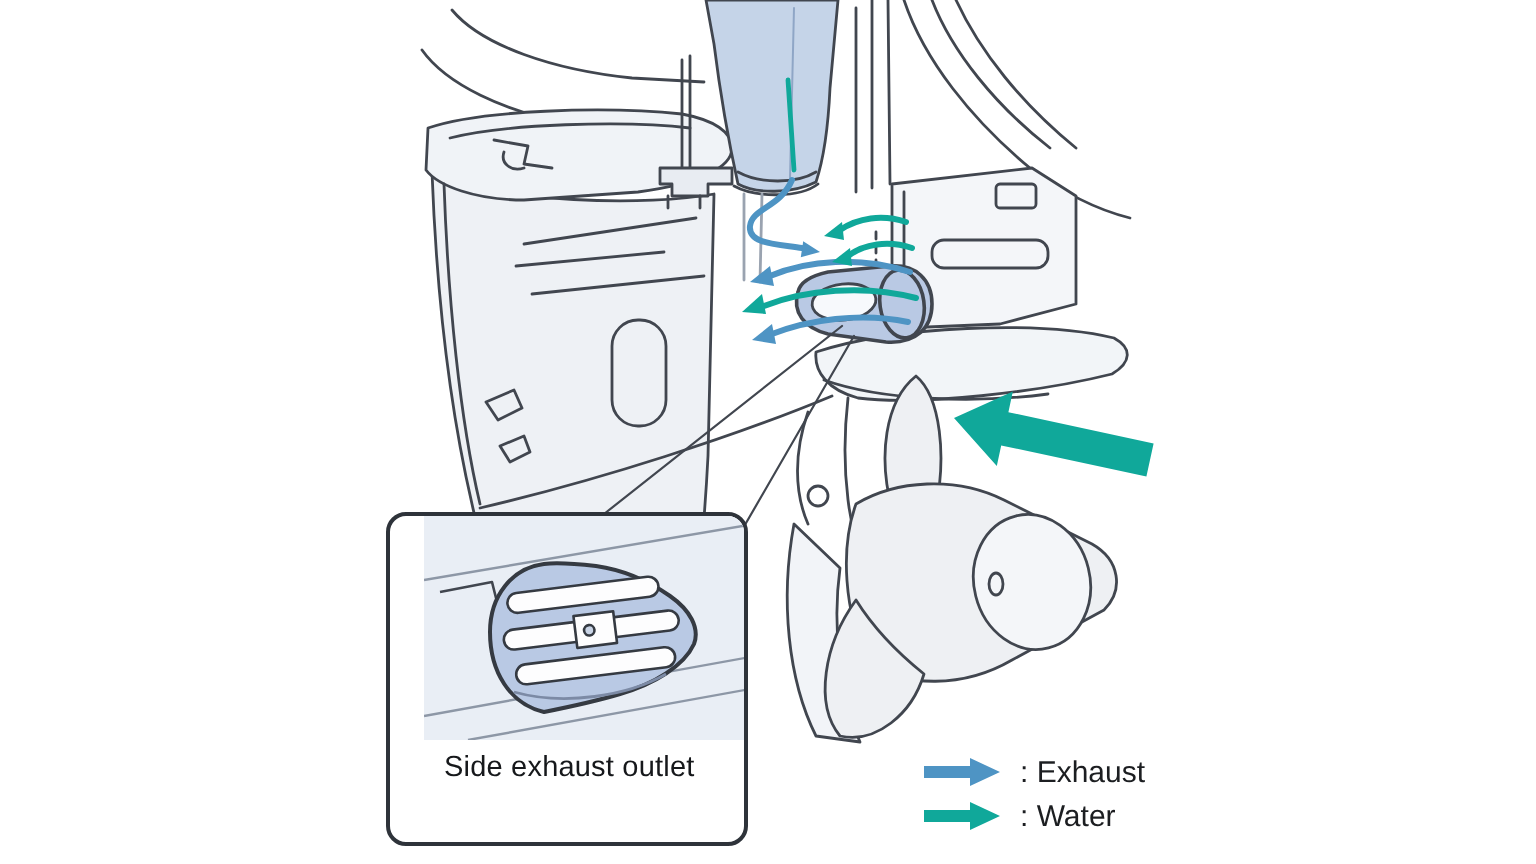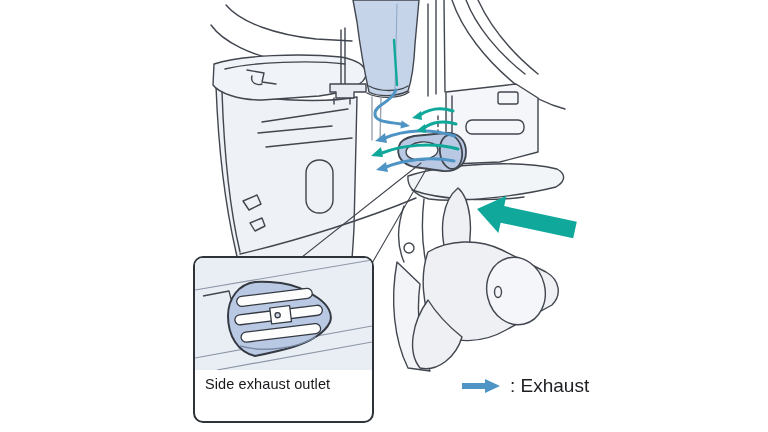--- a/index.html
+++ b/index.html
@@ -4,31 +4,31 @@
 <style>
   html,body { margin:0; padding:0; background:#fff; }
   .stage {
     position:relative; width:768px; height:432px; background:#fff;
     font-family:"Liberation Sans", sans-serif; overflow:hidden;
   }
   .main-svg { position:absolute; left:0; top:0; width:768px; height:432px; }
   .callout {
     position:absolute; left:193px; top:256px; width:181px; height:167px;
     box-sizing:border-box; border:2px solid #2e333a; border-radius:10px;
-    background:#fff; overflow:hidden;
+    background:#fff; overflow:hidden;padding-left:17px;
   }
   .callout-pic { display:block; width:177px; height:112px; }
   .callout-label {
     padding:5px 10px 0 10px; font-size:14.5px; line-height:1.28; color:#16181b;
     letter-spacing:0.1px;
   }
   .legend { position:absolute; left:462px; top:377px; display:flex; flex-direction:column; gap:4px; }
   .legend-row { display:flex; align-items:center; gap:8px; height:18px; }
   .legend-row svg { display:block; }
-  .legend-label { font-size:19px; color:#1c1e21; white-space:pre; }
+  .legend-label { font-size:15px; color:#1c1e21; white-space:pre; }
 </style>
 </head>
 <body>
 
 <div class="stage">
 
   <svg class="main-svg" viewBox="0 0 768 432">
 
     <g stroke="#41464f" stroke-width="1.4" fill="none" stroke-linecap="round" stroke-linejoin="round">
 
@@ -164,15 +164,21 @@
     </div>
   </div>
 
   <div class="legend">
     <div class="legend-row">
       <svg width="40" height="16" viewBox="0 0 40 16">
         <polygon points="0,5 23,5 23,1 38,8 23,15 23,11 0,11" fill="#4e94c4"></polygon>
       </svg>
       <span class="legend-label">: Exhaust</span>
     </div>
+    <div class="legend-row">
+      <svg width="40" height="16" viewBox="0 0 40 16">
+        <polygon points="0,5 23,5 23,1 38,8 23,15 23,11 0,11" fill="#10a89a"></polygon>
+      </svg>
+      <span class="legend-label">: Water</span>
+    </div>
   </div>
 
 </div>
 
 </body></html>

